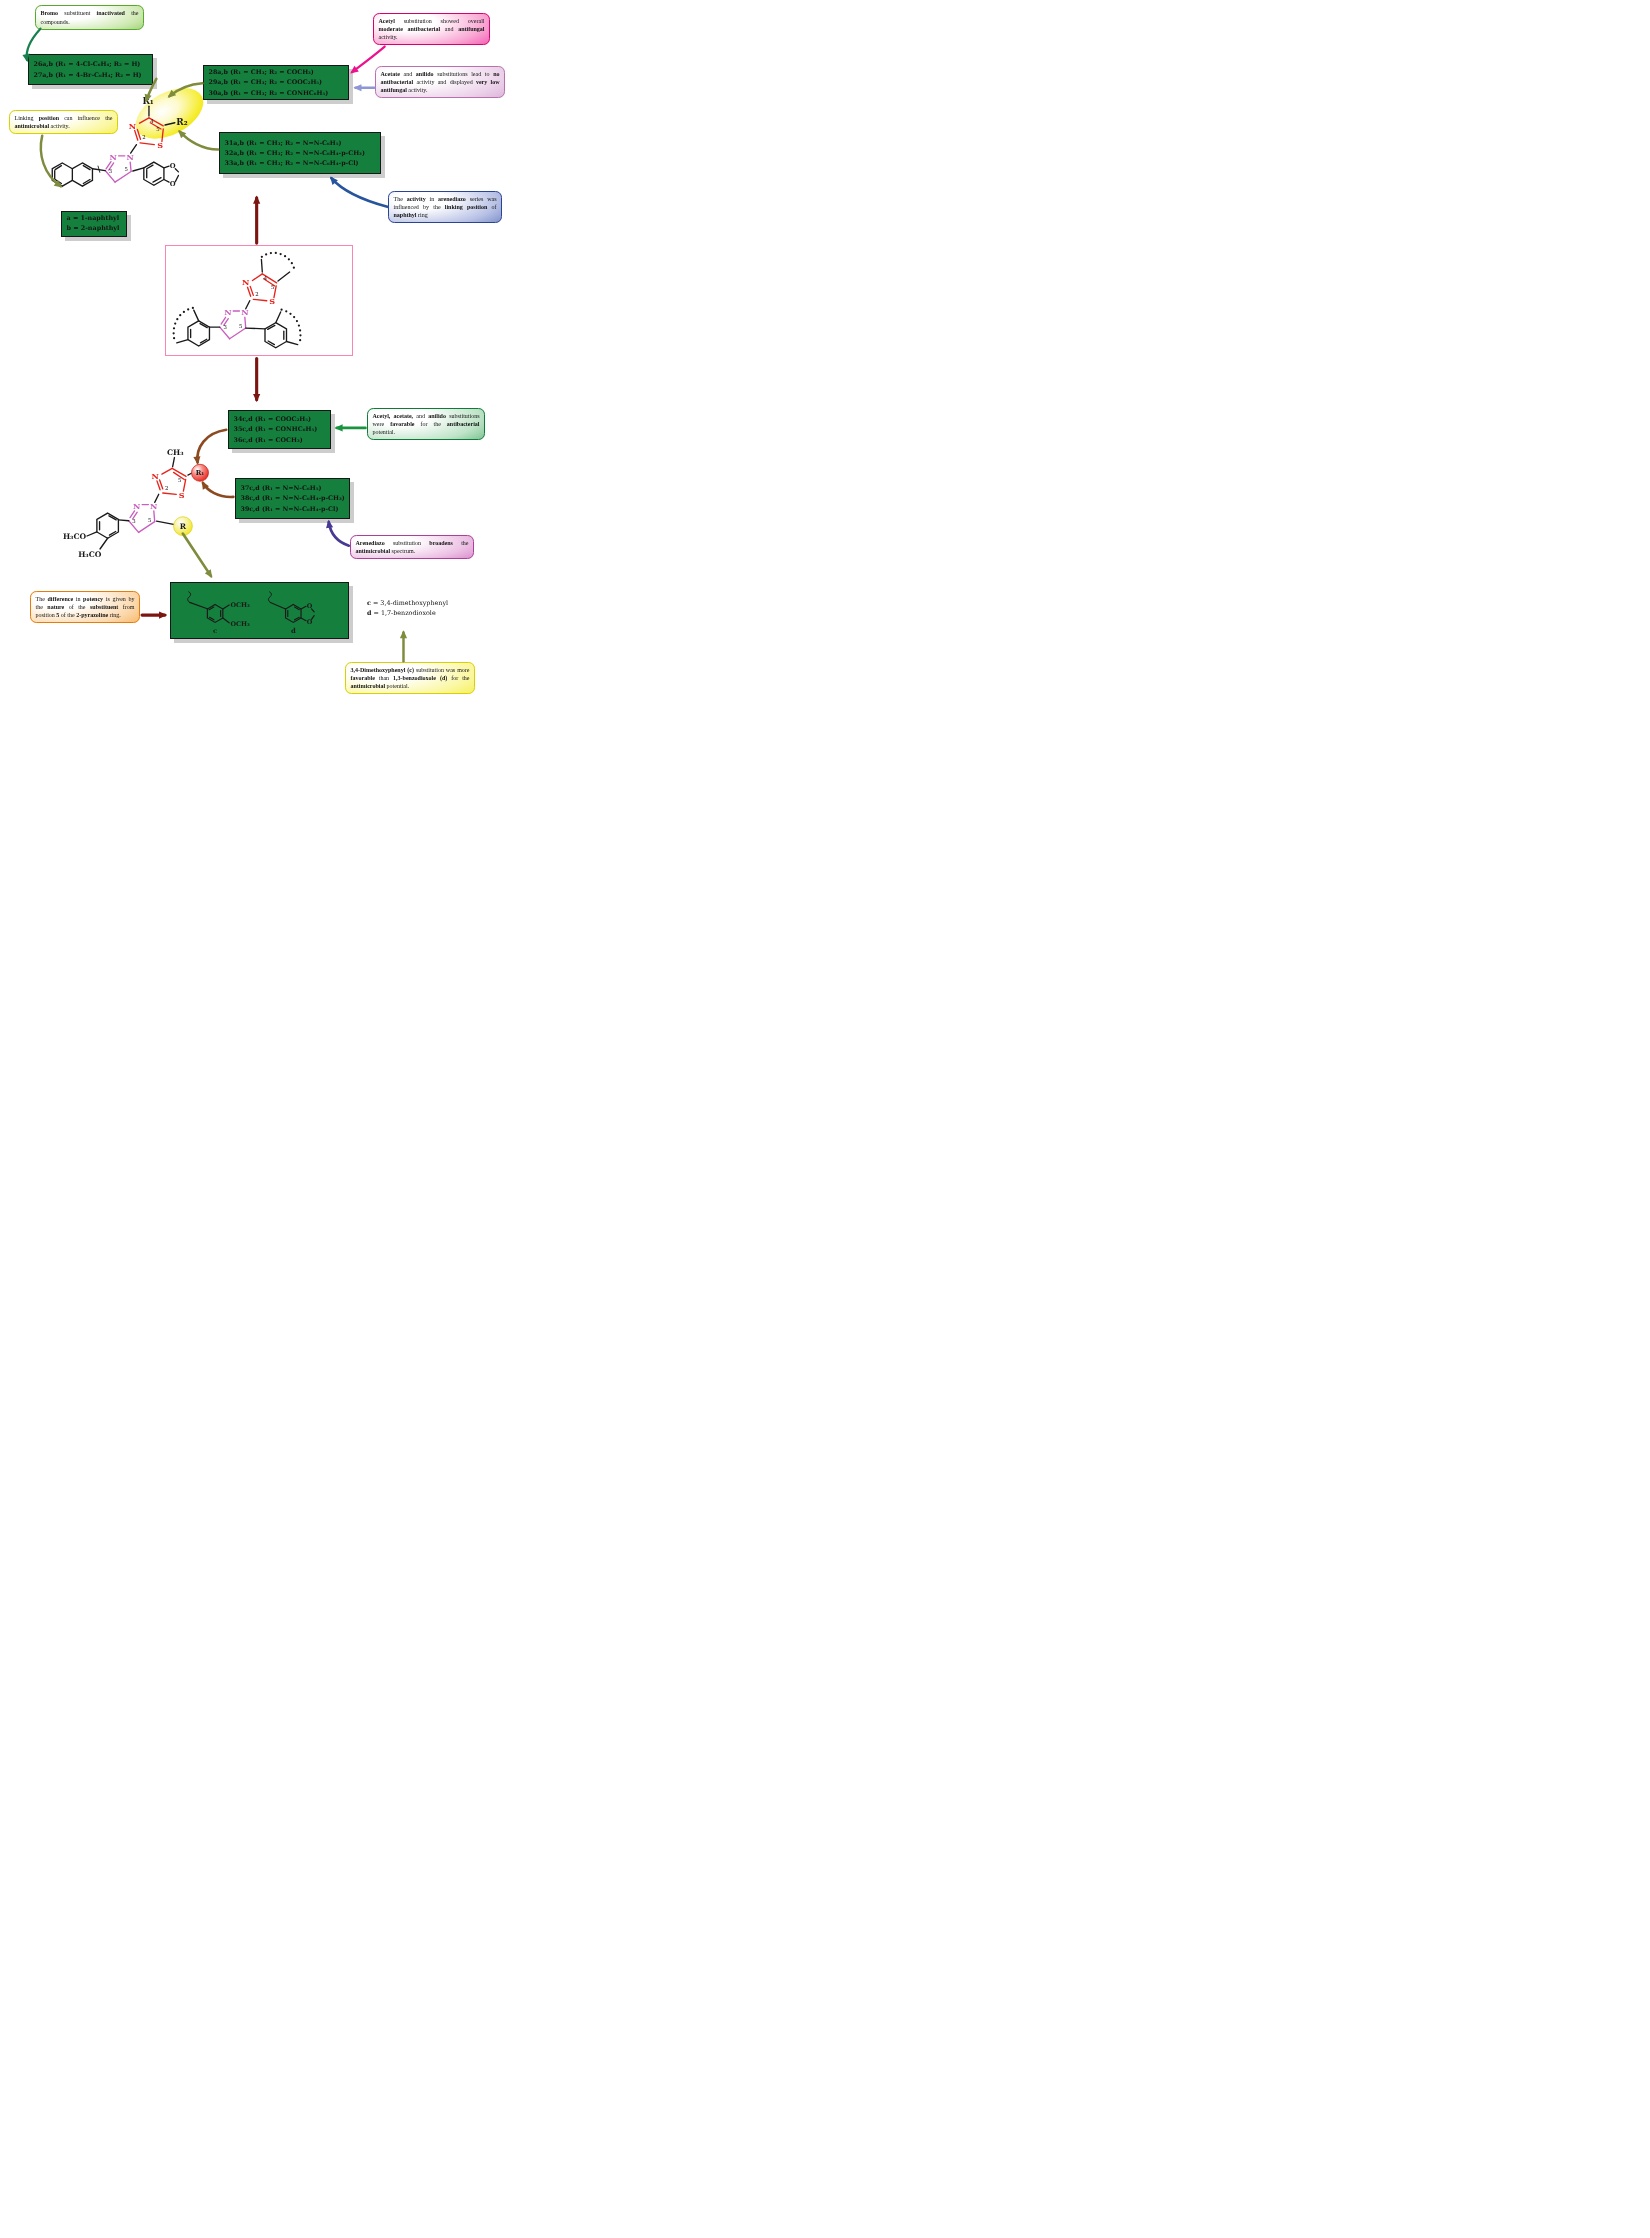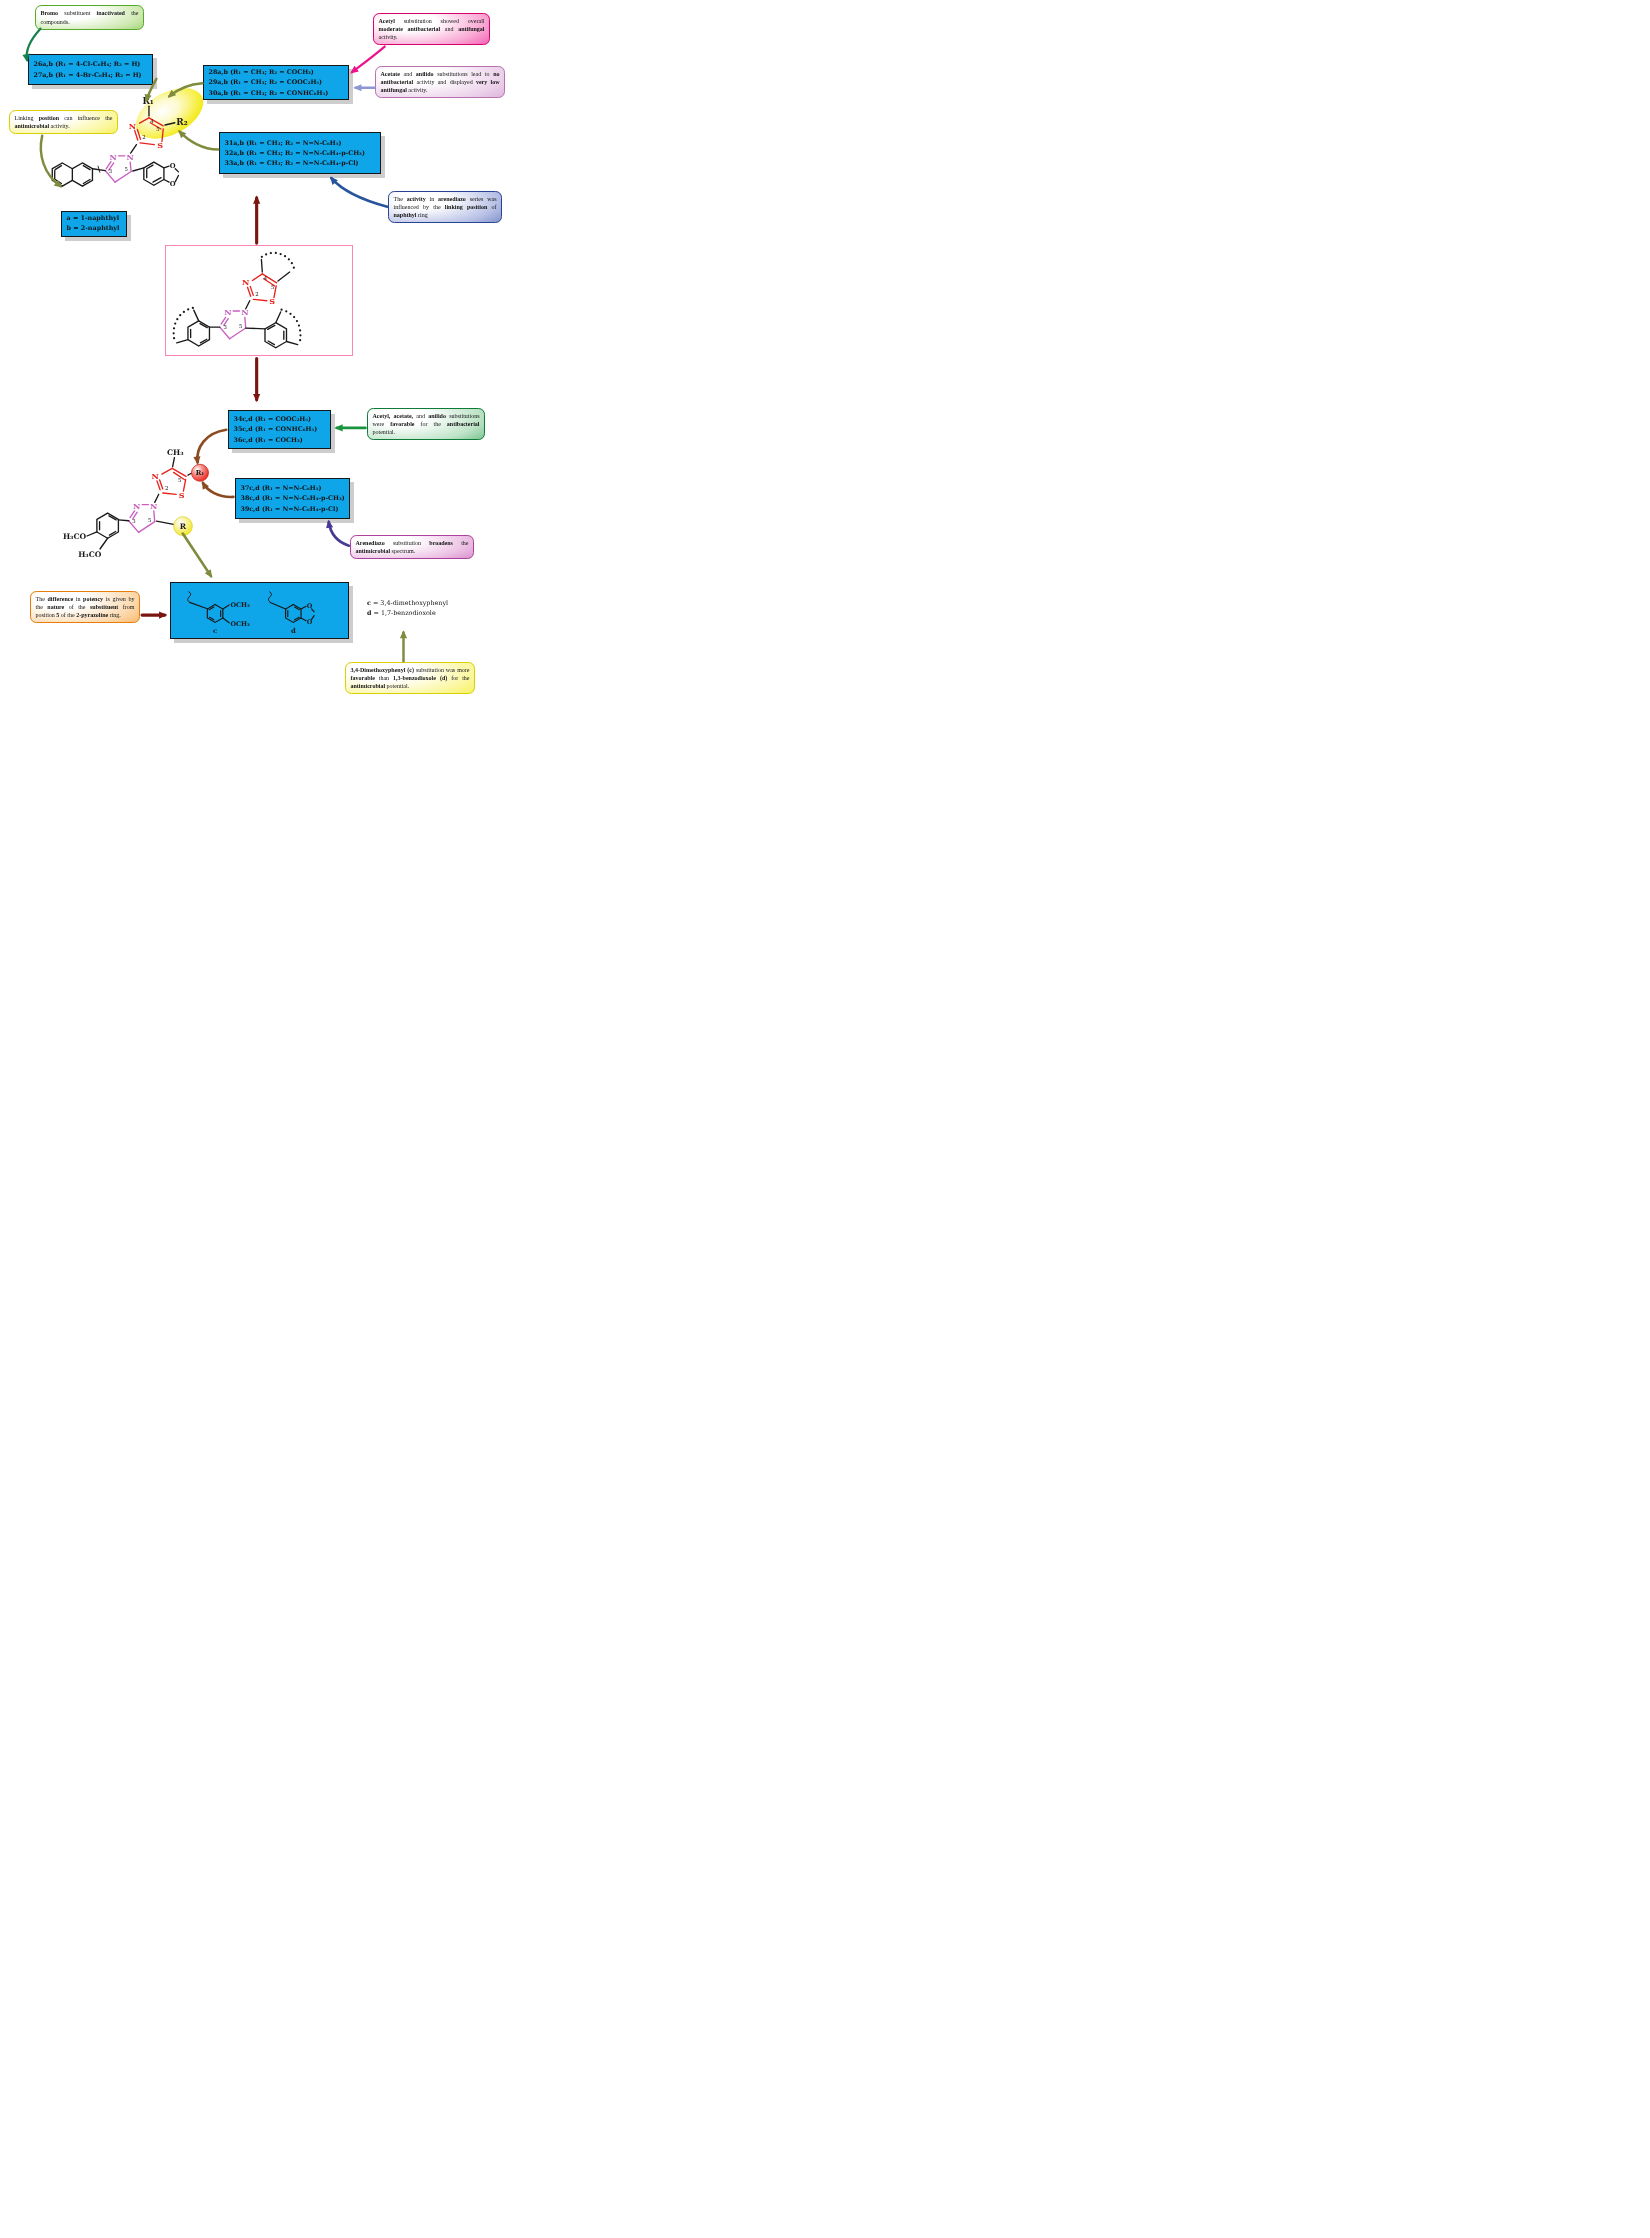--- a/index.html
+++ b/index.html
@@ -1,20 +1,20 @@
 <!DOCTYPE html>
 <html style="font-size:7.2px"><head>
 <meta charset="utf-8">
 <style>
   html,body{margin:0;padding:0;background:#ffffff;}
   .canvas{position:relative;width:516px;height:714px;background:#fff;overflow:hidden;
           font-family:"Liberation Serif","DejaVu Serif",serif;color:#131313;}
   .abs{position:absolute;box-sizing:border-box;}
   
-  .cbox{background:#0ea5e9;border:1.6px solid #171717;box-shadow:4px 4px 0 #cdcdcd;
+  .cbox{background:#15803d;border:1.6px solid #171717;box-shadow:4px 4px 0 #cdcdcd;
         padding:2.2px 4.5px;font-weight:bold;font-size:6.3px;line-height:1.62;white-space:nowrap;
         font-family:"DejaVu Serif","DejaVu Sans",serif;display:flex;flex-direction:column;justify-content:center;}
   
   .note{border-radius:6.3px;padding:3.1px 4.5px;font-size:6px;line-height:1.34;text-align:justify;}
   .note b{font-weight:bold;}
   .g-green  {background:radial-gradient(ellipse 130% 170% at 30% 26%,#fff 0%,#fff 20%,#cfe9b2 52%,#72bf3e 90%);border:1.1px solid #55aa2c;}
   .g-pink   {background:radial-gradient(ellipse 130% 170% at 30% 26%,#fff 0%,#fff 18%,#f9a8d4 50%,#ee0f90 92%);border:1.1px solid #d8006f;}
   .g-plum   {background:radial-gradient(ellipse 130% 170% at 30% 26%,#fff 0%,#fff 18%,#ecd2ea 52%,#cb8fc7 92%);border:1.1px solid #b671ae;}
   .g-yellow {background:radial-gradient(ellipse 130% 170% at 30% 26%,#fff 0%,#fff 20%,#fbf7a0 52%,#f2ea10 90%);border:1.1px solid #d8d005;}
   .g-blue   {background:radial-gradient(ellipse 130% 170% at 28% 26%,#fff 0%,#fff 18%,#b9c2e6 52%,#3b57a7 94%);border:1.1px solid #2a4494;}

